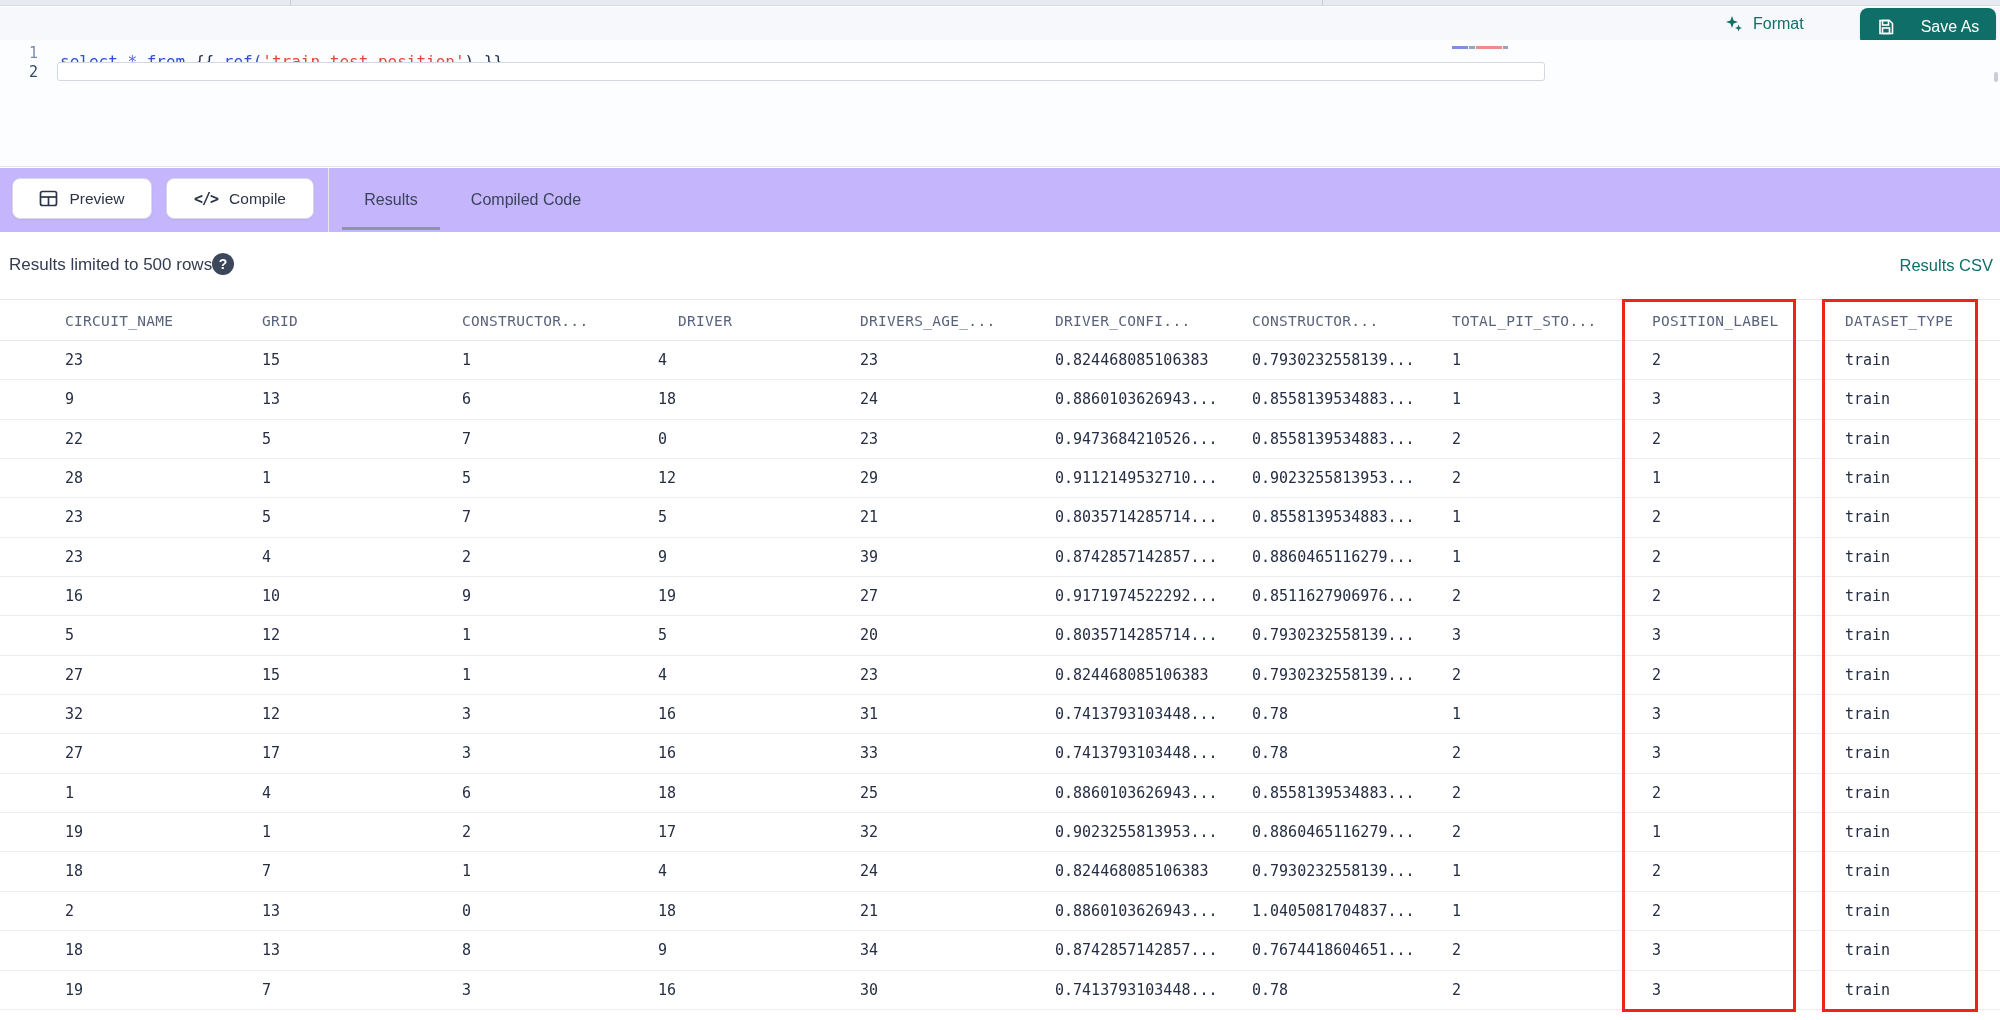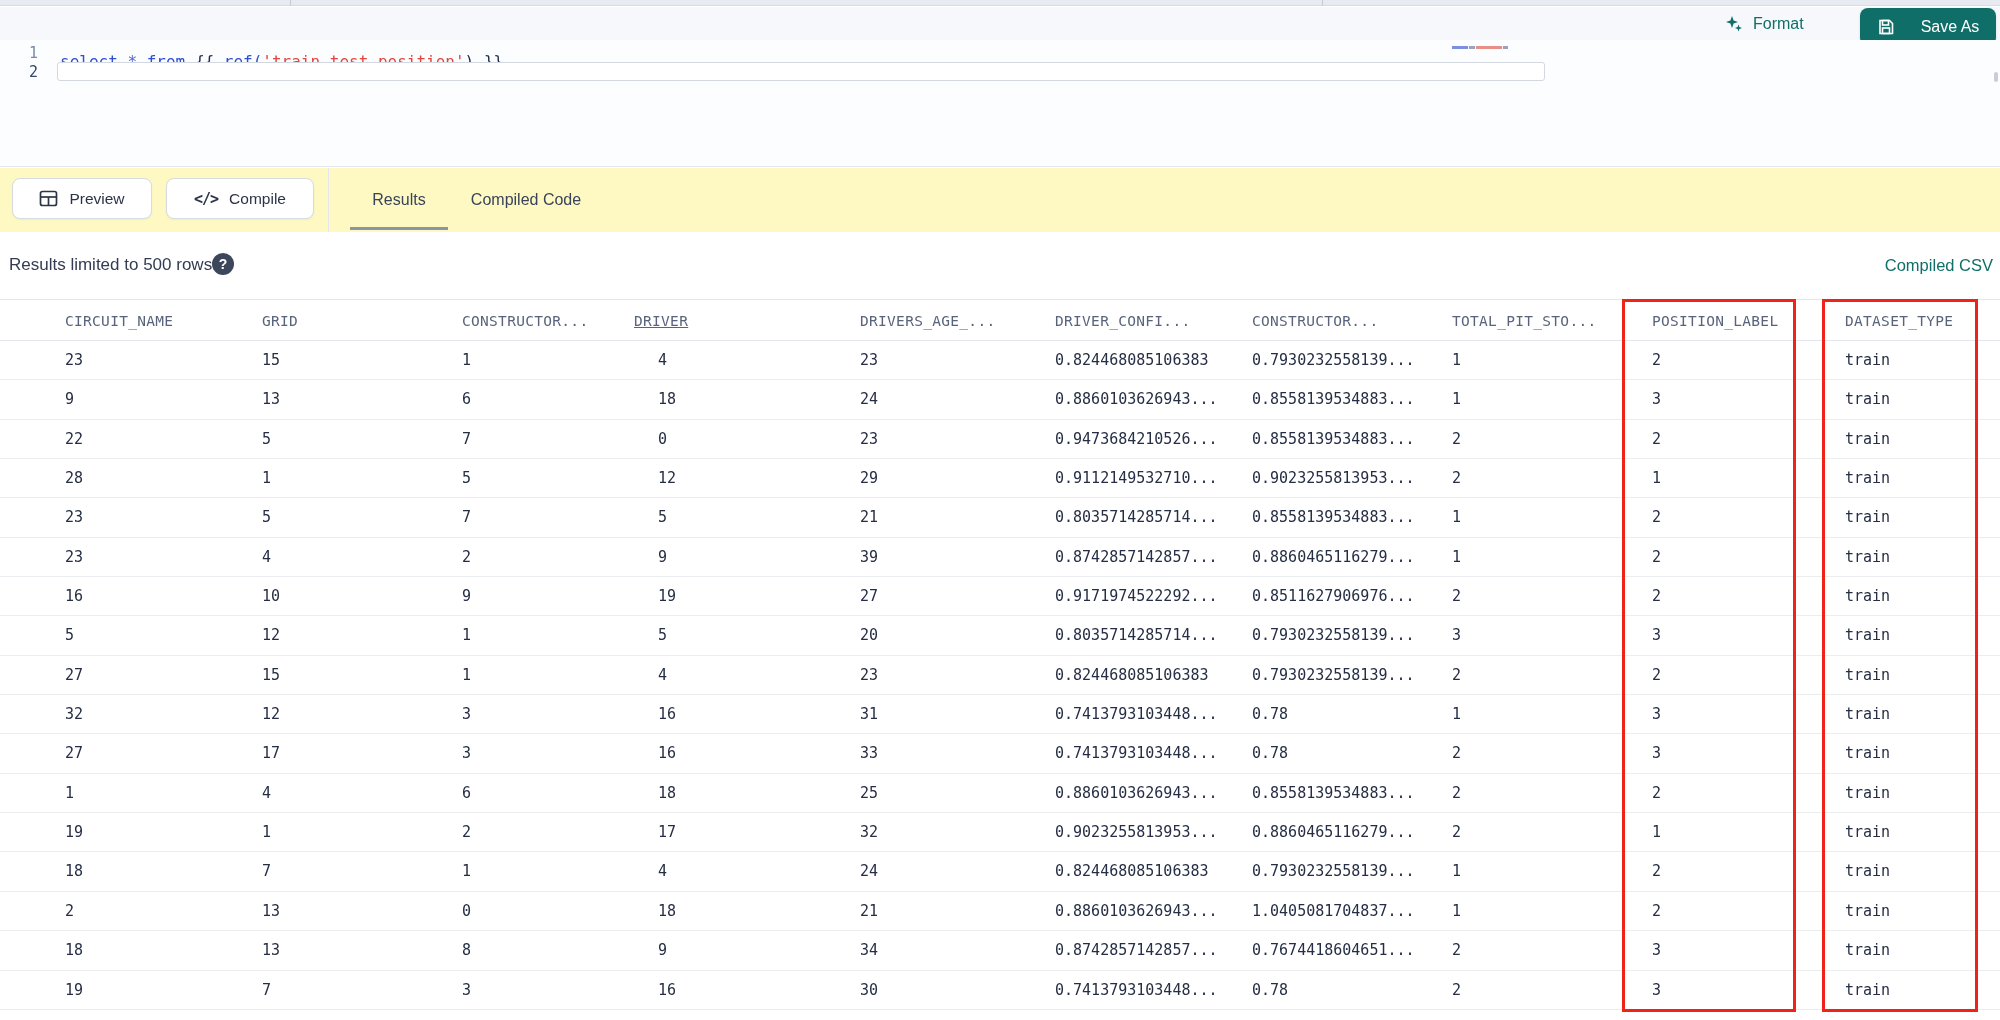--- a/index.html
+++ b/index.html
@@ -25,28 +25,28 @@
   .cursor-line-box{position:absolute;left:57px;top:22px;width:1488px;height:19px;border:1px solid #d3d7df;border-radius:3px;background:#fff}
   .minimap{position:absolute;left:1452px;top:4px;width:82px;height:7px;display:flex;align-items:center;gap:1px}
   .minimap i{display:block;height:3px}
   .mm-blue{width:16px;background:#7d8fe0}
   .mm-dark{width:6px;background:#9aa3b8}
   .mm-red{width:26px;background:#e98f88}
   .mm-dark2{width:5px;background:#9aa3b8}
   .editor-scroll-mark{position:absolute;right:2px;top:32px;width:4px;height:10px;background:#c9cdd8;border-radius:2px}
 
   
-  .action-row{position:absolute;left:0;top:168px;width:2000px;height:64px;background:#fef9c3}
+  .action-row{position:absolute;left:0;top:168px;width:2000px;height:64px;background:#c4b5fd}
   .ui-btn{position:absolute;top:10px;height:41px;background:#fff;border:1px solid #d6dae2;border-radius:8px;display:flex;align-items:center;justify-content:center;gap:11px;font-size:15.5px;color:#2b3547;font-weight:500;cursor:pointer;box-shadow:0 1px 2px rgba(20,30,60,.05)}
   .btn-preview{left:12px;width:140px}
   .btn-compile{left:166px;width:148px}
   .compile-glyph{font-family:"DejaVu Sans Mono",monospace;font-weight:bold;font-size:15px;color:#2b3547;letter-spacing:-1px}
   .vdiv{position:absolute;left:328px;top:0;width:1px;height:64px;background:#e4e6ec}
   .tab{position:absolute;top:0;height:64px;display:flex;align-items:center;justify-content:center;font-size:16px;color:#39435a;cursor:pointer}
-  .tab-results{left:350px;width:98px}
+  .tab-results{left:342px;width:98px}
   .tab-compiled{left:460px;width:132px}
   .tab-underline{position:absolute;left:0;bottom:2px;width:100%;height:3px;background:#8d95a3}
 
   
   .results-bar{position:absolute;left:0;top:232px;width:2000px;height:67px;background:#fff}
   .limit-text{position:absolute;left:9px;top:23px;font-size:17px;color:#333c52}
   .help-icon{position:absolute;left:212px;top:21px;width:22px;height:22px;border-radius:50%;background:#3d475c;color:#fff;font-size:14px;font-weight:bold;display:flex;align-items:center;justify-content:center;cursor:pointer}
   .download-csv{position:absolute;right:7px;top:24px;font-size:16.5px;color:#0f6f68;cursor:pointer}
 
   
@@ -130,28 +130,28 @@
       <span class="tab-underline"></span>
     </div>
     <div class="tab tab-compiled">
       <span>Compiled Code</span>
     </div>
   </div>
 
   <div class="results-bar">
     <span class="limit-text">Results limited to 500 rows.</span>
     <span class="help-icon">?</span>
-    <span class="download-csv">Compiled CSV</span>
+    <span class="download-csv">Results CSV</span>
   </div>
 
   <div class="tbl-header">
       <div class="hcell" style="left: 65px;">CIRCUIT_NAME</div>
       <div class="hcell" style="left: 262px;">GRID</div>
       <div class="hcell" style="left: 462px;">CONSTRUCTOR...</div>
-      <div class="hcell" style="left: 634px; text-decoration: underline;">DRIVER</div>
+      <div class="hcell" style="left: 678px;">DRIVER</div>
       <div class="hcell" style="left: 860px;">DRIVERS_AGE_...</div>
       <div class="hcell" style="left: 1055px;">DRIVER_CONFI...</div>
       <div class="hcell" style="left: 1252px;">CONSTRUCTOR...</div>
       <div class="hcell" style="left: 1452px; text-align: right;">TOTAL_PIT_STO...</div>
       <div class="hcell" style="left: 1652px;">POSITION_LABEL</div>
       <div class="hcell" style="left: 1845px;">DATASET_TYPE</div>
     </div>
   <div class="tbl-body">
       <div class="trow">
         <div class="tcell" style="left: 65px;">23</div>

